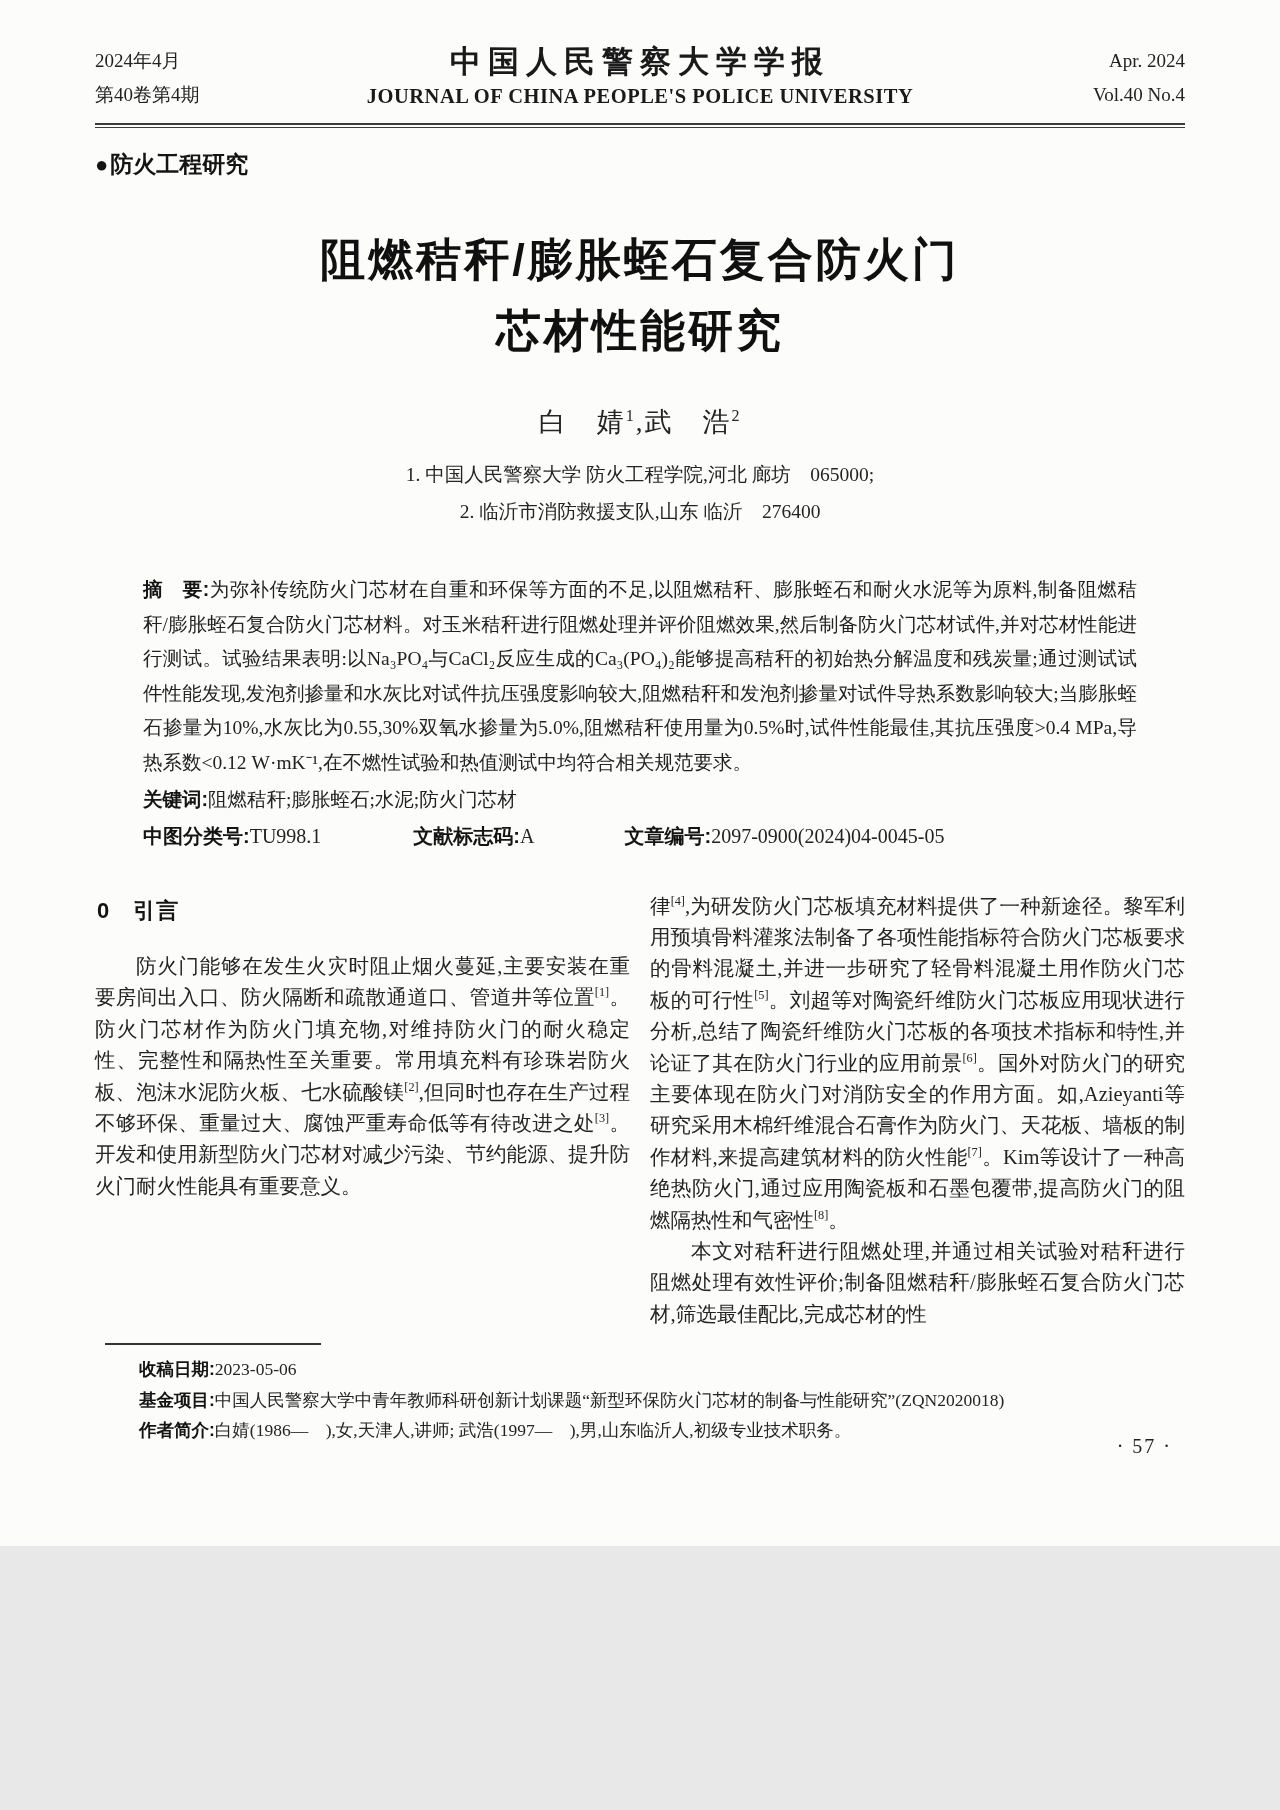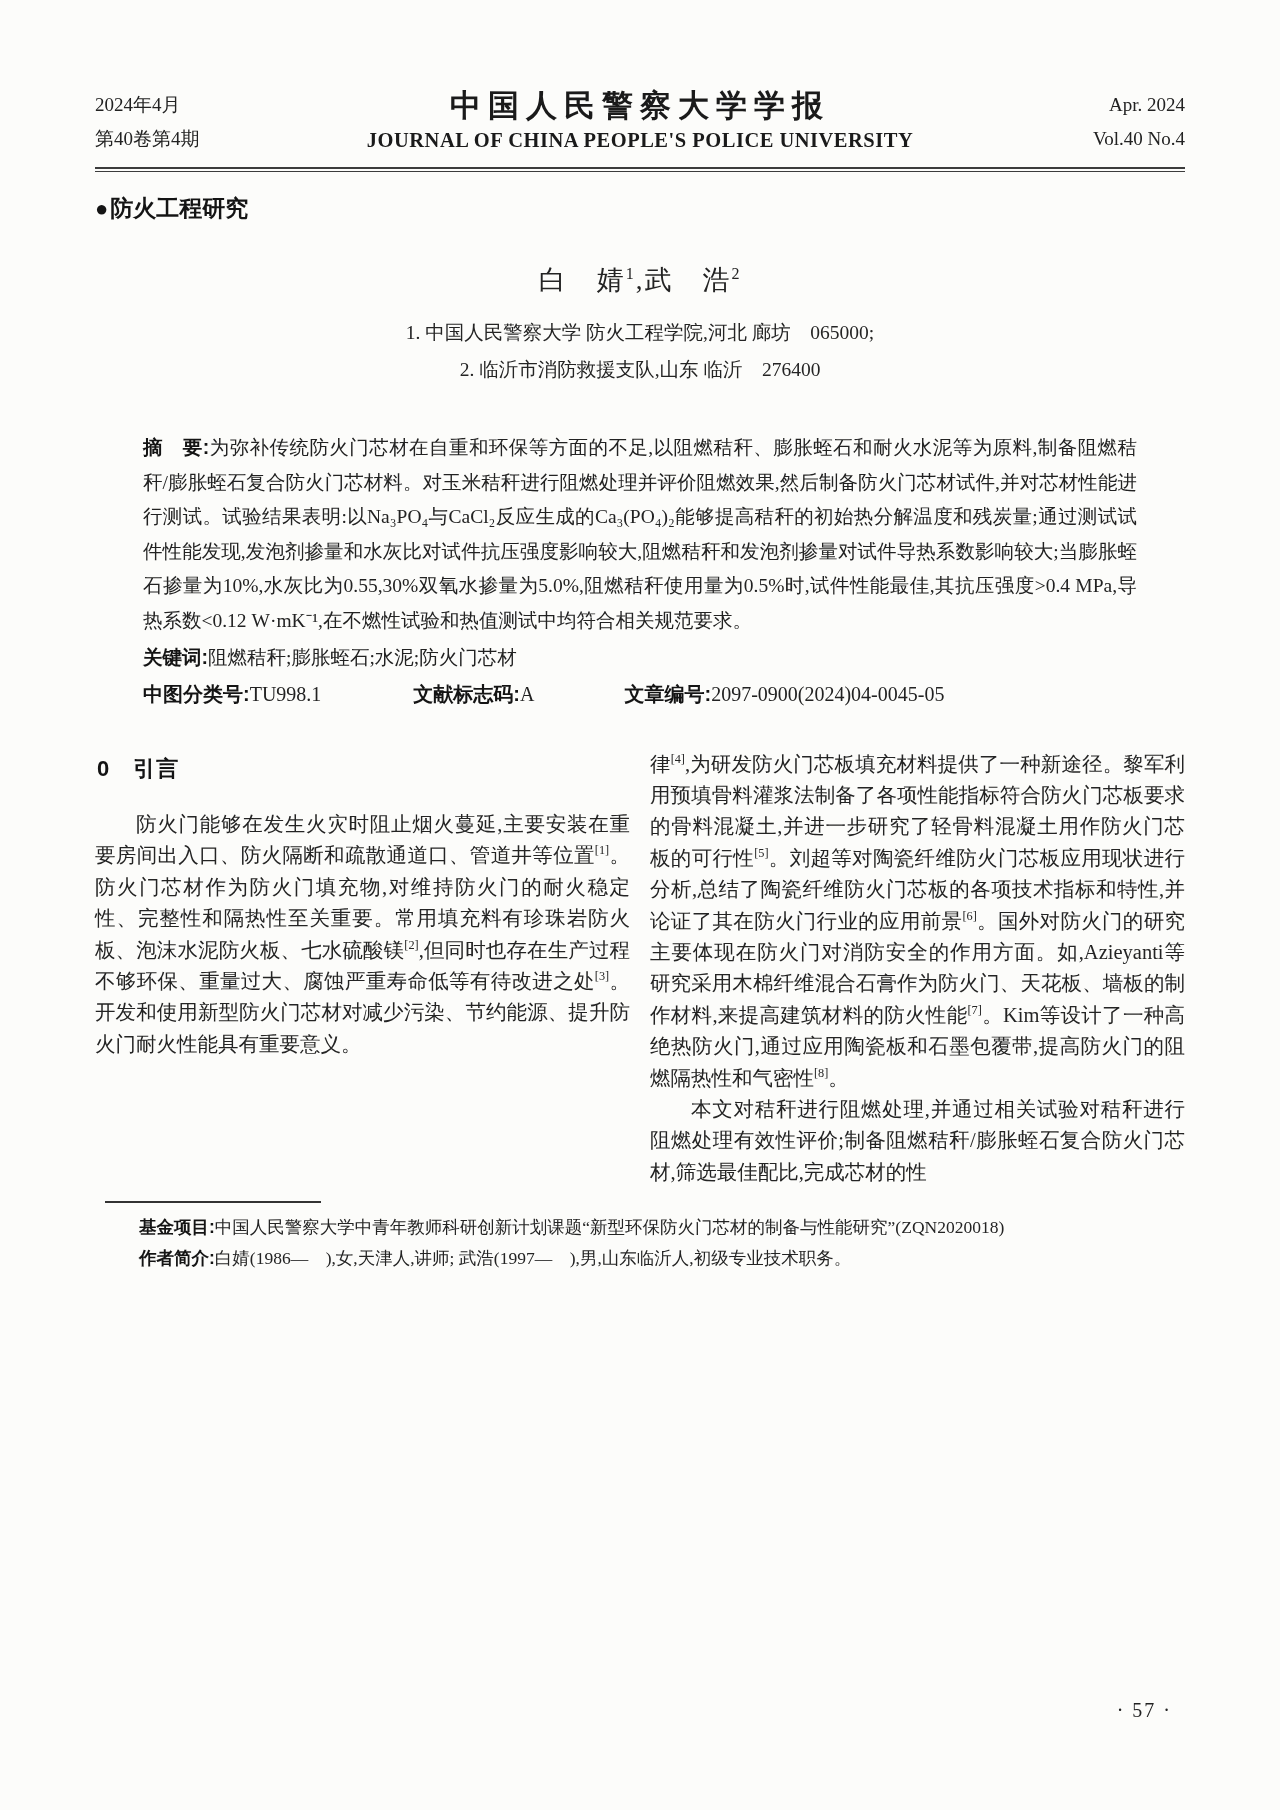--- a/index.html
+++ b/index.html
@@ -1,21 +1,21 @@
 <!DOCTYPE html>
 <html lang="zh"><head>
 <meta charset="utf-8">
 <style>
   * { margin:0; padding:0; box-sizing:border-box; }
   html,body { background:#e8e8e8; }
   body { font-family:"Liberation Serif", serif; color:#1e1e1e; }
   .page {
-    position:relative; width:1280px; height:1810px; margin:0 auto;
+    position:relative; width:1280px; height:1546px; margin:0 auto;
     background:#fcfcfa; overflow:hidden;
-    padding:88px 95px 0 95px;
+    padding:44px 95px 0 95px;
   }
   
   .jheader { display:flex; justify-content:space-between; align-items:flex-start; }
   .jh-left, .jh-right { width:210px; font-size:19px; line-height:34px; color:#222; }
   .jh-right { text-align:right; }
   .jh-center { flex:1; text-align:center; }
   .journal-cn {
     font-size:31px; font-weight:600; letter-spacing:7px; color:#1a1a1a;
     font-family:"Liberation Serif", serif; line-height:36px;
   }
@@ -81,20 +81,24 @@
     </div>
   </div>
 
   <div class="rule"></div>
 
   <div class="column-label">
     <span class="bullet">●</span>
     <span>防火工程研究</span>
   </div>
 
+  <div class="title">
+    <div>阻燃秸秆/膨胀蛭石复合防火门</div>
+    <div>芯材性能研究</div>
+  </div>
 
   <div class="authors"><span>白　婧</span><span class="sup">1</span><span>,武　浩</span><span class="sup">2</span></div>
 
   <div class="affiliations">
     <div>1. 中国人民警察大学 防火工程学院,河北 廊坊　065000;</div>
     <div>2. 临沂市消防救援支队,山东 临沂　276400</div>
   </div>
 
   <p class="meta"><span class="lbl">摘　要:</span><span>为弥补传统防火门芯材在自重和环保等方面的不足,以阻燃秸秆、膨胀蛭石和耐火水泥等为原料,制备阻燃秸秆/膨胀蛭石复合防火门芯材料。对玉米秸秆进行阻燃处理并评价阻燃效果,然后制备防火门芯材试件,并对芯材性能进行测试。试验结果表明:以Na₃PO₄与CaCl₂反应生成的Ca₃(PO₄)₂能够提高秸秆的初始热分解温度和残炭量;通过测试试件性能发现,发泡剂掺量和水灰比对试件抗压强度影响较大,阻燃秸秆和发泡剂掺量对试件导热系数影响较大;当膨胀蛭石掺量为10%,水灰比为0.55,30%双氧水掺量为5.0%,阻燃秸秆使用量为0.5%时,试件性能最佳,其抗压强度&gt;0.4 MPa,导热系数&lt;0.12 W·mK⁻¹,在不燃性试验和热值测试中均符合相关规范要求。</span></p>
 
@@ -113,20 +117,21 @@
     </div>
     <div class="col">
       <p class="para noindent"><span>律</span><span class="sup">[4]</span><span>,为研发防火门芯板填充材料提供了一种新途径。黎军利用预填骨料灌浆法制备了各项性能指标符合防火门芯板要求的骨料混凝土,并进一步研究了轻骨料混凝土用作防火门芯板的可行性</span><span class="sup">[5]</span><span>。刘超等对陶瓷纤维防火门芯板应用现状进行分析,总结了陶瓷纤维防火门芯板的各项技术指标和特性,并论证了其在防火门行业的应用前景</span><span class="sup">[6]</span><span>。国外对防火门的研究主要体现在防火门对消防安全的作用方面。如,Azieyanti等研究采用木棉纤维混合石膏作为防火门、天花板、墙板的制作材料,来提高建筑材料的防火性能</span><span class="sup">[7]</span><span>。Kim等设计了一种高绝热防火门,通过应用陶瓷板和石墨包覆带,提高防火门的阻燃隔热性和气密性</span><span class="sup">[8]</span><span>。</span></p>
       <p class="para"><span>本文对秸秆进行阻燃处理,并通过相关试验对秸秆进行阻燃处理有效性评价;制备阻燃秸秆/膨胀蛭石复合防火门芯材,筛选最佳配比,完成芯材的性</span></p>
     </div>
   </div>
 
   <div class="footnote">
     <div class="fn-rule"></div>
     <div class="fn-lines">
+      <div><span class="lbl">收稿日期:</span><span>2023-05-06</span></div>
       <div><span class="lbl">基金项目:</span><span>中国人民警察大学中青年教师科研创新计划课题“新型环保防火门芯材的制备与性能研究”(ZQN2020018)</span></div>
       <div><span class="lbl">作者简介:</span><span>白婧(1986—　),女,天津人,讲师; 武浩(1997—　),男,山东临沂人,初级专业技术职务。</span></div>
     </div>
   </div>
 
   <div class="page-num">· 57 ·</div>
 
 </div>
 
 </body></html>

